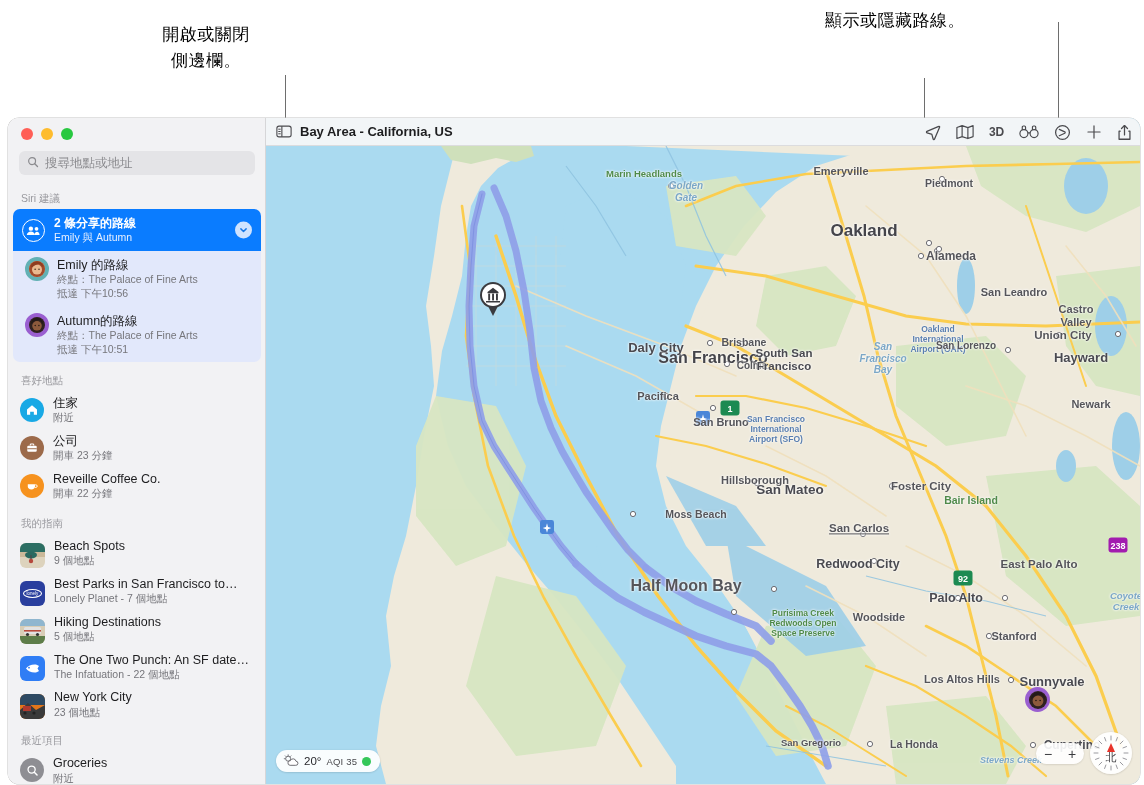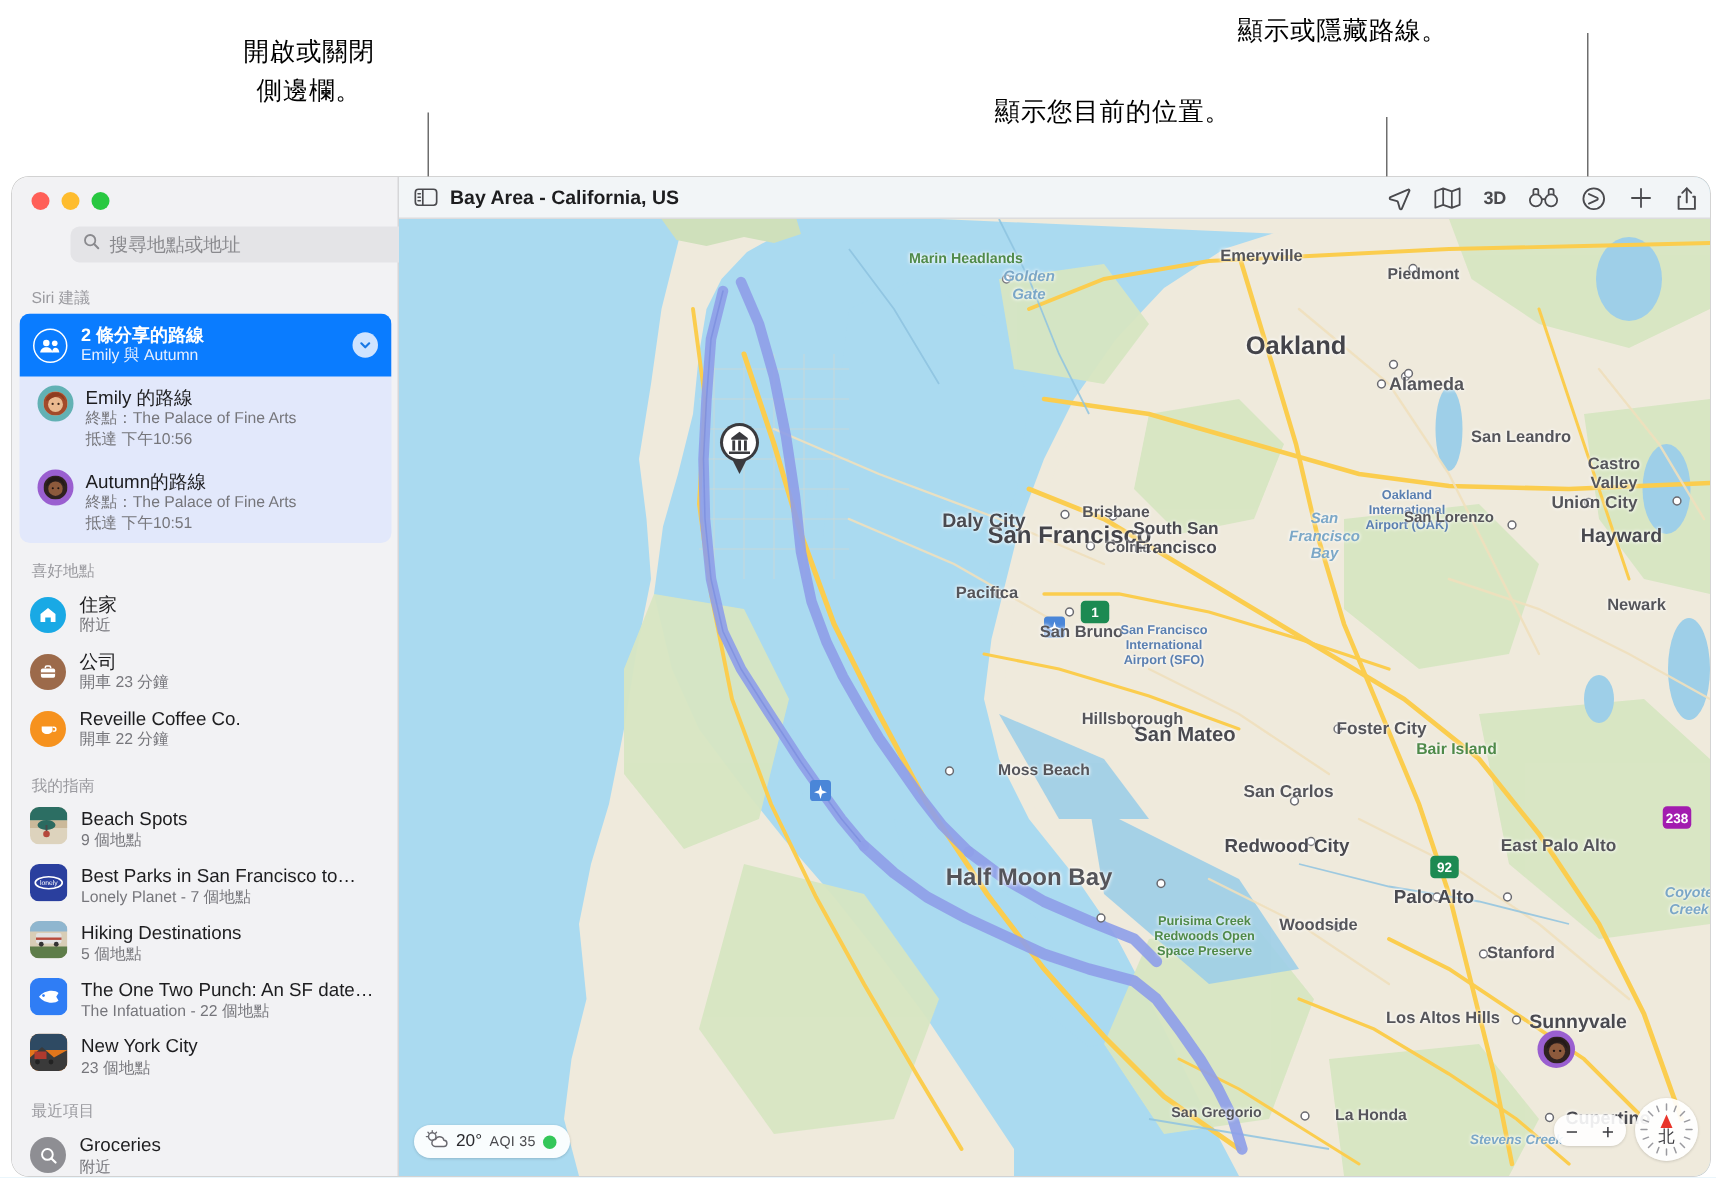--- a/index.html
+++ b/index.html
@@ -57,21 +57,20 @@
   .tl.green { background: #28c840; }
 
   .search-box {
     position: absolute; left: 11px; top: 33px;
     width: 236px; height: 24px;
     background: #e4e4e7;
     border-radius: 6px;
     display: flex; align-items: center;
     padding: 0 8px;
     gap: 6px;
-    margin-left: 28px;
   }
   .search-box .mag { flex: none; }
   .search-ph { font-size: 12.5px; color: #8a8a8e; }
 
   .scroll-area {
     position: absolute; left: 0; top: 66px;
     width: 258px; height: 600px;
     overflow: hidden;
   }
 
@@ -135,21 +134,21 @@
   .circ-ic {
     width: 24px; height: 24px; border-radius: 50%;
     flex: none;
     display: flex; align-items: center; justify-content: center;
   }
   .place-txt { line-height: 1.3; }
   .place-name { font-size: 12.5px; color: #1d1d1f; }
   .place-sub { font-size: 10.5px; color: #76767b; }
 
   .guide-row {
-    display: flex; align-items: flex-start; gap: 9px;
+    display: flex; align-items: flex-end; gap: 9px;
     padding: 4px 9px 4px 12px;
   }
   .guide-thumb {
     width: 25px; height: 25px; border-radius: 6px;
     flex: none; overflow: hidden; position: relative;
   }
   .guide-name { font-size: 12.5px; color: #1d1d1f; white-space: nowrap; }
   .guide-sub { font-size: 10.5px; color: #76767b; }
 
   
@@ -214,21 +213,20 @@
   .compass-n { position: absolute; bottom: 9px; font-size: 11px; color: #3a3a3e; }
 </style>
 </head>
 <body>
 
 <div class="callouts">
   <div class="callout-text" style="left:126px; top:22px; text-align:center; width:160px;">開啟或關閉
 側邊欄。</div>
   <div class="leader" style="left:285px; top:75px; height:48px;"></div>
 
-  <div class="callout-text" style="left:663px; top:62px;">顯示您目前的位置。</div>
   <div class="leader" style="left:924px; top:78px; height:42px;"></div>
 
   <div class="callout-text" style="left:825px; top:8px;">顯示或隱藏路線。</div>
   <div class="leader" style="left:1058px; top:22px; height:98px;"></div>
 </div>
 
 <div class="window">
 
   <div class="sidebar">
 
@@ -688,21 +686,21 @@
         <div style="position: absolute; white-space: pre-line; text-align: center; transform: translate(-50%, -50%); left: 392px; top: 250px; font-size: 11px; color: rgb(85, 85, 90); font-weight: 600; line-height: 1.15; text-shadow: rgba(255, 255, 255, 0.95) 0px 0px 3px, rgba(255, 255, 255, 0.95) 0px 0px 2px;">Pacifica</div>
         <div style="position: absolute; white-space: pre-line; text-align: center; transform: translate(-50%, -50%); left: 455px; top: 276px; font-size: 11px; color: rgb(85, 85, 90); font-weight: 600; line-height: 1.15; text-shadow: rgba(255, 255, 255, 0.95) 0px 0px 3px, rgba(255, 255, 255, 0.95) 0px 0px 2px;">San Bruno</div>
         <div style="position: absolute; white-space: pre-line; text-align: center; transform: translate(-50%, -50%); left: 510px; top: 284px; font-size: 8.5px; color: rgb(90, 127, 176); font-weight: 600; line-height: 1.15; text-shadow: rgba(255, 255, 255, 0.95) 0px 0px 3px, rgba(255, 255, 255, 0.95) 0px 0px 2px;">San Francisco
 International
 Airport (SFO)</div>
         <div style="position: absolute; white-space: pre-line; text-align: center; transform: translate(-50%, -50%); left: 489px; top: 334px; font-size: 11px; color: rgb(85, 85, 90); font-weight: 600; line-height: 1.15; text-shadow: rgba(255, 255, 255, 0.95) 0px 0px 3px, rgba(255, 255, 255, 0.95) 0px 0px 2px;">Hillsborough</div>
         <div style="position: absolute; white-space: pre-line; text-align: center; transform: translate(-50%, -50%); left: 430px; top: 368px; font-size: 10.5px; color: rgb(85, 85, 90); font-weight: 600; line-height: 1.15; text-shadow: rgba(255, 255, 255, 0.95) 0px 0px 3px, rgba(255, 255, 255, 0.95) 0px 0px 2px;">Moss Beach</div>
         <div style="position: absolute; white-space: pre-line; text-align: center; transform: translate(-50%, -50%); left: 524px; top: 344px; font-size: 13.5px; color: rgb(74, 74, 80); font-weight: 700; line-height: 1.15; text-shadow: rgba(255, 255, 255, 0.95) 0px 0px 3px, rgba(255, 255, 255, 0.95) 0px 0px 2px;">San Mateo</div>
         <div style="position: absolute; white-space: pre-line; text-align: center; transform: translate(-50%, -50%); left: 655px; top: 341px; font-size: 11.5px; color: rgb(85, 85, 90); font-weight: 600; line-height: 1.15; text-shadow: rgba(255, 255, 255, 0.95) 0px 0px 3px, rgba(255, 255, 255, 0.95) 0px 0px 2px;">Foster City</div>
         <div style="position: absolute; white-space: pre-line; text-align: right; transform: translate(-50%, -50%); left: 705px; top: 354px; font-size: 10.5px; color: rgb(79, 138, 74); font-weight: 600; line-height: 1.15; text-shadow: rgba(255, 255, 255, 0.95) 0px 0px 3px, rgba(255, 255, 255, 0.95) 0px 0px 2px;">Bair Island</div>
-        <div style="position: absolute; white-space: pre-line; text-align: center; transform: translate(-50%, -50%); left: 593px; top: 383px; font-size: 11.5px; color: rgb(85, 85, 90); font-weight: 600; line-height: 1.15; text-shadow: rgba(255, 255, 255, 0.95) 0px 0px 3px, rgba(255, 255, 255, 0.95) 0px 0px 2px;">San Carlos</div>
+        <div style="position: absolute; white-space: pre-line; text-align: center; transform: translate(-50%, -50%); left: 593px; top: 383px; font-size: 11.5px; color: rgb(85, 85, 90); font-weight: 600; line-height: 1.15; text-shadow: rgba(255, 255, 255, 0.95) 0px 0px 3px, rgba(255, 255, 255, 0.95) 0px 0px 2px; text-decoration: underline;">San Carlos</div>
         <div style="position: absolute; white-space: pre-line; text-align: center; transform: translate(-50%, -50%); left: 592px; top: 418px; font-size: 12.5px; color: rgb(74, 74, 80); font-weight: 700; line-height: 1.15; text-shadow: rgba(255, 255, 255, 0.95) 0px 0px 3px, rgba(255, 255, 255, 0.95) 0px 0px 2px;">Redwood City</div>
         <div style="position: absolute; white-space: pre-line; text-align: right; transform: translate(-50%, -50%); left: 420px; top: 440px; font-size: 16px; color: rgb(85, 85, 90); font-weight: 600; line-height: 1.15; text-shadow: rgba(255, 255, 255, 0.95) 0px 0px 3px, rgba(255, 255, 255, 0.95) 0px 0px 2px;">Half Moon Bay</div>
         <div style="position: absolute; white-space: pre-line; text-align: center; transform: translate(-50%, -50%); left: 613px; top: 471px; font-size: 11px; color: rgb(85, 85, 90); font-weight: 600; line-height: 1.15; text-shadow: rgba(255, 255, 255, 0.95) 0px 0px 3px, rgba(255, 255, 255, 0.95) 0px 0px 2px;">Woodside</div>
         <div style="position: absolute; white-space: pre-line; text-align: center; transform: translate(-50%, -50%); left: 537px; top: 478px; font-size: 8.5px; color: rgb(79, 138, 74); font-weight: 600; line-height: 1.15; text-shadow: rgba(255, 255, 255, 0.95) 0px 0px 3px, rgba(255, 255, 255, 0.95) 0px 0px 2px;">Purisima Creek
 Redwoods Open
 Space Preserve</div>
         <div style="position: absolute; white-space: pre-line; text-align: center; transform: translate(-50%, -50%); left: 773px; top: 419px; font-size: 11.5px; color: rgb(85, 85, 90); font-weight: 600; line-height: 1.15; text-shadow: rgba(255, 255, 255, 0.95) 0px 0px 3px, rgba(255, 255, 255, 0.95) 0px 0px 2px;">East Palo Alto</div>
         <div style="position: absolute; white-space: pre-line; text-align: center; transform: translate(-50%, -50%); left: 797px; top: 190px; font-size: 11.5px; color: rgb(85, 85, 90); font-weight: 600; line-height: 1.15; text-shadow: rgba(255, 255, 255, 0.95) 0px 0px 3px, rgba(255, 255, 255, 0.95) 0px 0px 2px;">Union City</div>
         <div style="position: absolute; white-space: pre-line; text-align: center; transform: translate(-50%, -50%); left: 825px; top: 258px; font-size: 11px; color: rgb(85, 85, 90); font-weight: 600; line-height: 1.15; text-shadow: rgba(255, 255, 255, 0.95) 0px 0px 3px, rgba(255, 255, 255, 0.95) 0px 0px 2px;">Newark</div>
         <div style="position: absolute; white-space: pre-line; text-align: center; transform: translate(-50%, -50%); left: 860px; top: 456px; font-size: 9.5px; color: rgb(123, 167, 199); font-weight: 600; line-height: 1.15; font-style: italic; text-shadow: rgba(255, 255, 255, 0.95) 0px 0px 3px, rgba(255, 255, 255, 0.95) 0px 0px 2px;">Coyote Creek</div>

